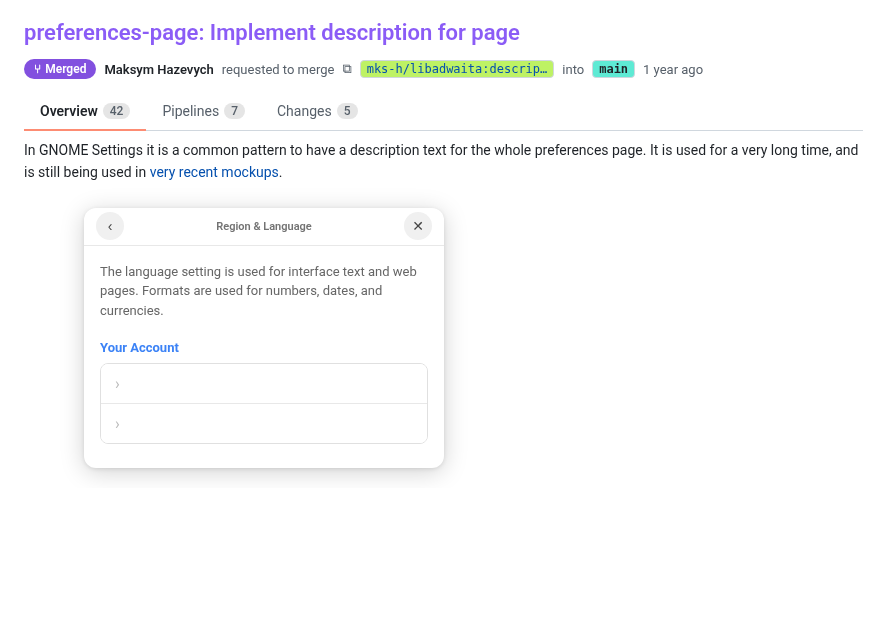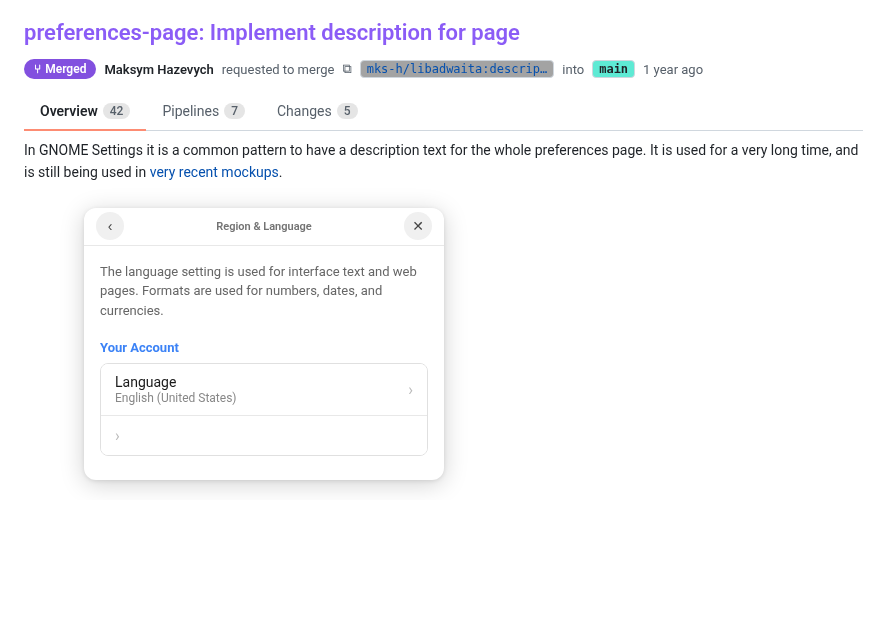--- a/index.html
+++ b/index.html
@@ -47,21 +47,21 @@
 
     .meta-author {
       font-weight: 600;
       color: #1f2328;
     }
 
     .meta-branch {
       display: inline-flex;
       align-items: center;
       gap: 3px;
-      background: #a3a3a3;
+      background: #bef264;
       border: 1px solid #d0d7de;
       border-radius: 4px;
       padding: 1px 6px;
       font-family: monospace;
       font-size: 12px;
       color: #0550ae;
     }
 
     .meta-main-branch {
       background: #5eead4;
@@ -287,24 +287,20 @@
     <div class="mockup-header">
       <button class="mockup-back-btn">‹</button>
       <span class="mockup-title">Region &amp; Language</span>
       <button class="mockup-close-btn">✕</button>
     </div>
     <div class="mockup-body">
       <p class="mockup-description">The language setting is used for interface text and web pages. Formats are used for numbers, dates, and currencies.</p>
       <div class="mockup-section-title">Your Account</div>
       <div class="mockup-list">
         <div class="mockup-list-item">
-          <div class="mockup-item-text">
-            <div class="mockup-item-label">Language</div>
-            <div class="mockup-item-sub">English (United States)</div>
-          </div>
           <span class="mockup-chevron">›</span>
         </div>
         <div class="mockup-list-item">
           <span class="mockup-chevron">›</span>
         </div>
       </div>
     </div>
   </div>
 </div>
 

